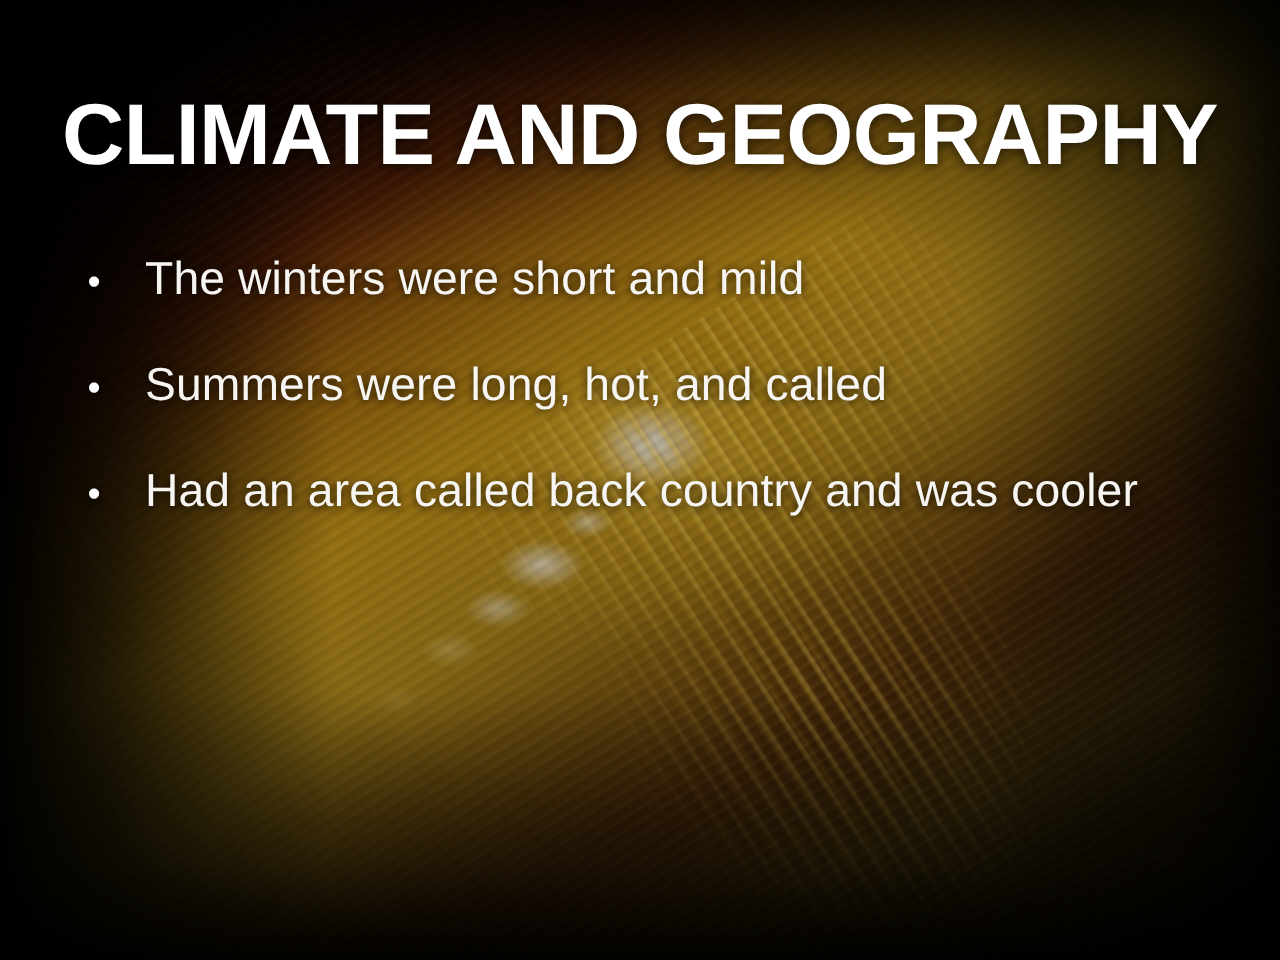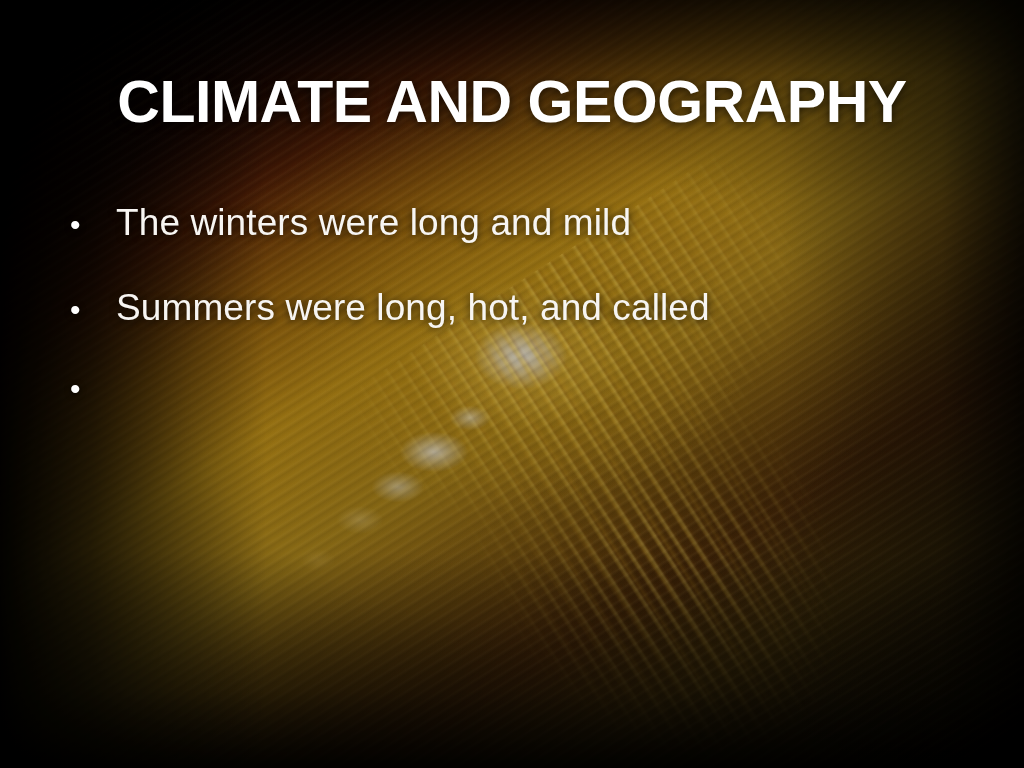--- a/index.html
+++ b/index.html
@@ -174,21 +174,21 @@
     inset: 0;
   }
 
   .slide-title {
     position: absolute;
     top: 44px;
     left: 0;
     width: 1024px;
     text-align: center;
     color: #ffffff;
-    font-size: 59px;
+    font-size: 69px;
     font-weight: bold;
     letter-spacing: -0.5px;
     line-height: 1.04;
     text-shadow: 0 2px 10px rgba(0,0,0,.65);
     white-space: nowrap;
     margin-top: 28px;
   }
 
   .bullet-list {
     position: absolute;
@@ -247,28 +247,29 @@
   </div>
 
   <div class="content">
 
     <h1 class="slide-title">CLIMATE AND GEOGRAPHY</h1>
 
     <ul class="bullet-list">
 
       <li class="bullet-item">
         <span class="bullet-dot">•</span>
-        <span class="bullet-text">The winters were long and mild</span>
+        <span class="bullet-text">The winters were short and mild</span>
       </li>
 
       <li class="bullet-item">
         <span class="bullet-dot">•</span>
         <span class="bullet-text">Summers were long, hot, and called</span>
       </li>
 
       <li class="bullet-item">
         <span class="bullet-dot">•</span>
+        <span class="bullet-text">Had an area called back country and was cooler</span>
       </li>
 
     </ul>
 
   </div>
 </div>
 
 </body></html>

